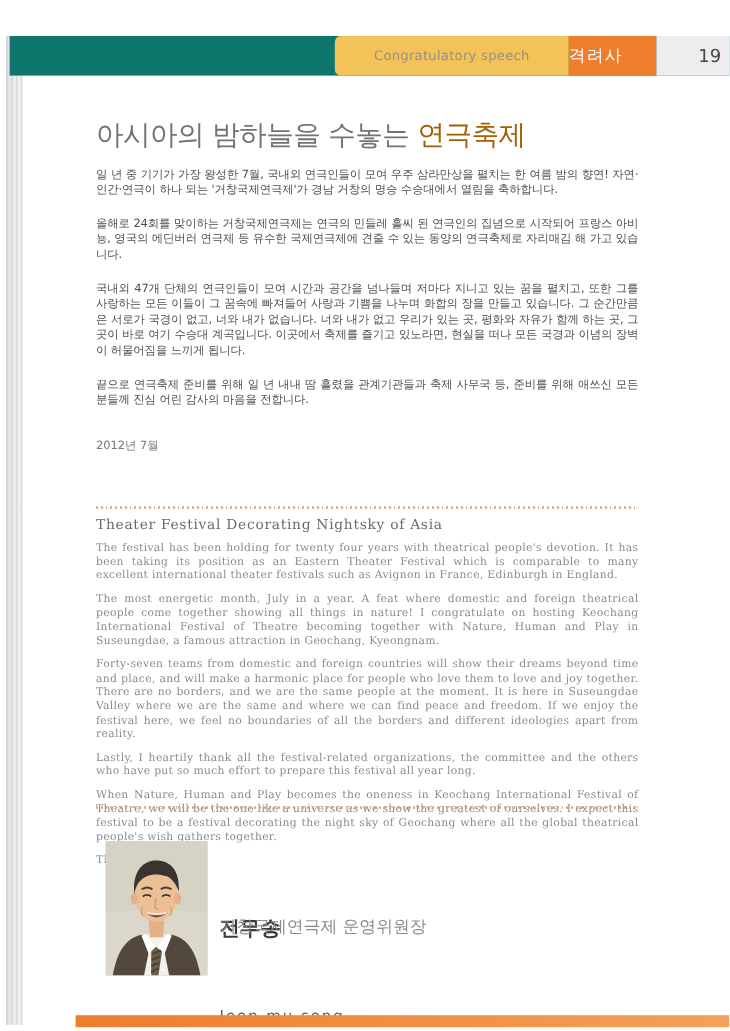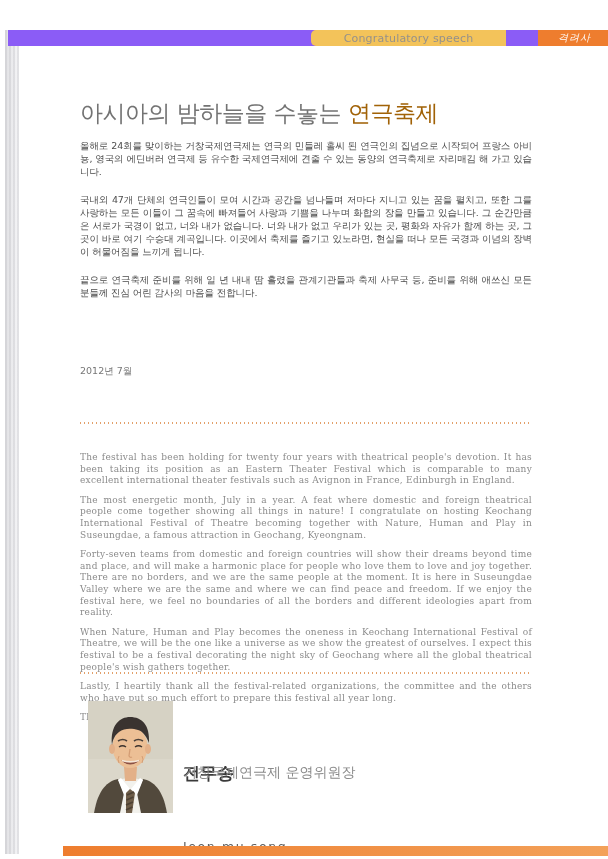--- a/index.html
+++ b/index.html
@@ -12,37 +12,37 @@
   }
   
   .spine{
     position:absolute;left:5px;top:30px;width:14px;height:824px;
     background:
       repeating-linear-gradient(90deg, rgba(190,190,195,.35) 0 2px, rgba(255,255,255,0) 2px 4px),
       linear-gradient(90deg,#e0e0e3,#f6f6f8);
   }
   
   .header-band{
-    position:absolute;left:8px;top:30px;width:600px;height:16px;
-    background:#8b5cf6;
-    display:flex;align-items:stretch;gap:32px;
+    position:absolute;left:8px;top:30px;width:600px;height:33px;
+    background:#0f766e;
+    display:flex;align-items:stretch;
   }
   .band-spacer{flex:0 0 271px;}
   .tab-en{
     flex:0 0 195px;
     background:#f3c35a;
     border-radius:5px 0 0 5px;
     display:flex;align-items:center;justify-content:center;
     font-size:11px;color:#95918a;letter-spacing:.2px;
   }
   .tab-ko{
     flex:0 0 73px;
     background:#ee7d2e;
-    display:flex;align-items:center;justify-content:center;
-    font-size:10px;color:#ffffff;letter-spacing:1px;font-style:italic;
+    display:flex;align-items:center;
+    font-size:14px;color:#ffffff;letter-spacing:1px;
   }
   .page-num{
     flex:1;
     background:#ededef;
     display:flex;align-items:center;justify-content:center;
     font-size:15px;color:#474747;padding-left:28px;
   }
   
   .title{
     position:absolute;left:80px;top:96px;width:470px;
@@ -120,36 +120,38 @@
       <span>격려사</span>
     </div>
     <div class="page-num">19</div>
   </div>
 
   <div class="title">
     <span class="t-orange">아시아의 밤하늘을 수놓는 </span><span class="t-green">연극축제</span>
   </div>
 
   <div class="kr-body">
+    <p>일 년 중 기기가 가장 왕성한 7월, 국내외 연극인들이 모여 우주 삼라만상을 펼치는 한 여름 밤의 향연! 자연·인간·연극이 하나 되는 '거창국제연극제'가 경남 거창의 명승 수승대에서 열림을 축하합니다.</p>
     <p>올해로 24회를 맞이하는 거창국제연극제는 연극의 민들레 홀씨 된 연극인의 집념으로 시작되어 프랑스 아비뇽, 영국의 에딘버러 연극제 등 유수한 국제연극제에 견줄 수 있는 동양의 연극축제로 자리매김 해 가고 있습니다.</p>
     <p>국내외 47개 단체의 연극인들이 모여 시간과 공간을 넘나들며 저마다 지니고 있는 꿈을 펼치고, 또한 그를 사랑하는 모든 이들이 그 꿈속에 빠져들어 사랑과 기쁨을 나누며 화합의 장을 만들고 있습니다. 그 순간만큼은 서로가 국경이 없고, 너와 내가 없습니다. 너와 내가 없고 우리가 있는 곳, 평화와 자유가 함께 하는 곳, 그곳이 바로 여기 수승대 계곡입니다. 이곳에서 축제를 즐기고 있노라면, 현실을 떠나 모든 국경과 이념의 장벽이 허물어짐을 느끼게 됩니다.</p>
     <p>끝으로 연극축제 준비를 위해 일 년 내내 땀 흘렸을 관계기관들과 축제 사무국 등, 준비를 위해 애쓰신 모든 분들께 진심 어린 감사의 마음을 전합니다.</p>
   </div>
 
   <div class="kr-date">2012년 7월</div>
 
   <div class="divider d1"></div>
 
+  <div class="en-heading">Theater Festival Decorating Nightsky of Asia</div>
 
   <div class="en-body">
     <p>The festival has been holding for twenty four years with theatrical people's devotion. It has been taking its position as an Eastern Theater Festival which is comparable to many excellent international theater festivals such as Avignon in France, Edinburgh in England.</p>
     <p>The most energetic month, July in a year. A feat where domestic and foreign theatrical people come together showing all things in nature! I congratulate on hosting Keochang International Festival of Theatre becoming together with Nature, Human and Play in Suseungdae, a famous attraction in Geochang, Kyeongnam.</p>
     <p>Forty-seven teams from domestic and foreign countries will show their dreams beyond time and place, and will make a harmonic place for people who love them to love and joy together. There are no borders, and we are the same people at the moment. It is here in Suseungdae Valley where we are the same and where we can find peace and freedom. If we enjoy the festival here, we feel no boundaries of all the borders and different ideologies apart from reality.</p>
+    <p>Lastly, I heartily thank all the festival-related organizations, the committee and the others who have put so much effort to prepare this festival all year long.</p>
     <p>When Nature, Human and Play becomes the oneness in Keochang International Festival of Theatre, we will be the one like a universe as we show the greatest of ourselves. I expect this festival to be a festival decorating the night sky of Geochang where all the global theatrical people's wish gathers together.</p>
-    <p>Lastly, I heartily thank all the festival-related organizations, the committee and the others who have put so much effort to prepare this festival all year long.</p>
     <p class="closing">Thank you.</p>
   </div>
 
   <div class="divider d2"></div>
 
   <div class="portrait">
     <svg width="85" height="112" viewBox="0 0 85 112" xmlns="http://www.w3.org/2000/svg">
       <rect x="0" y="0" width="85" height="112" fill="#dbd7ca"></rect>
       <rect x="0" y="0" width="85" height="58" fill="#d6d2c4"></rect>
 

